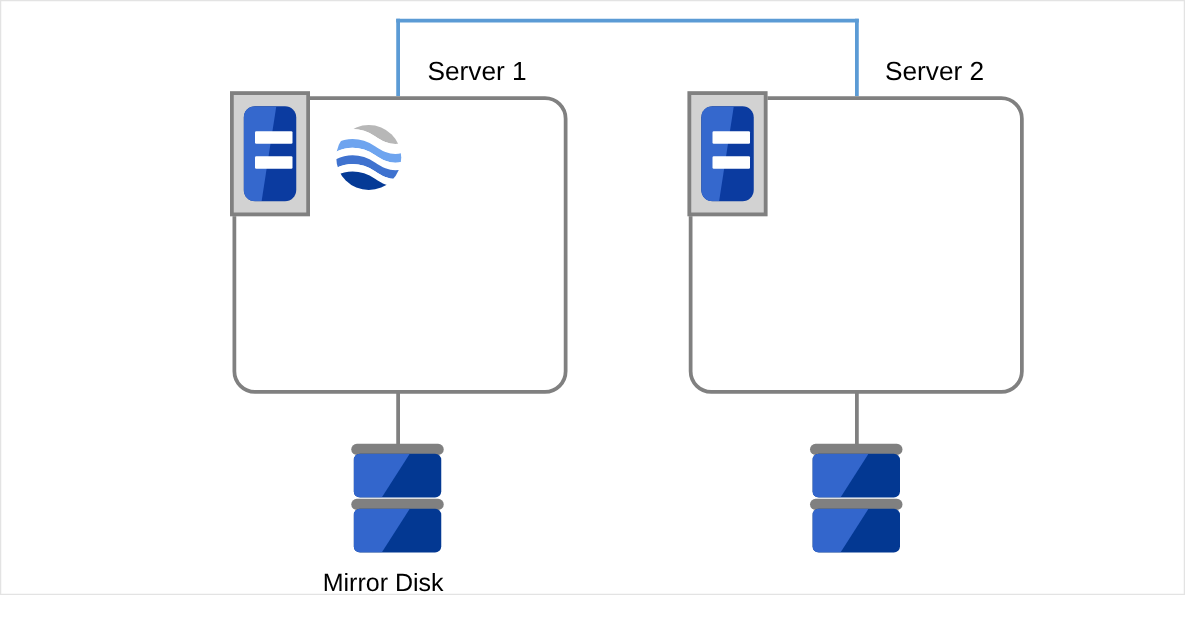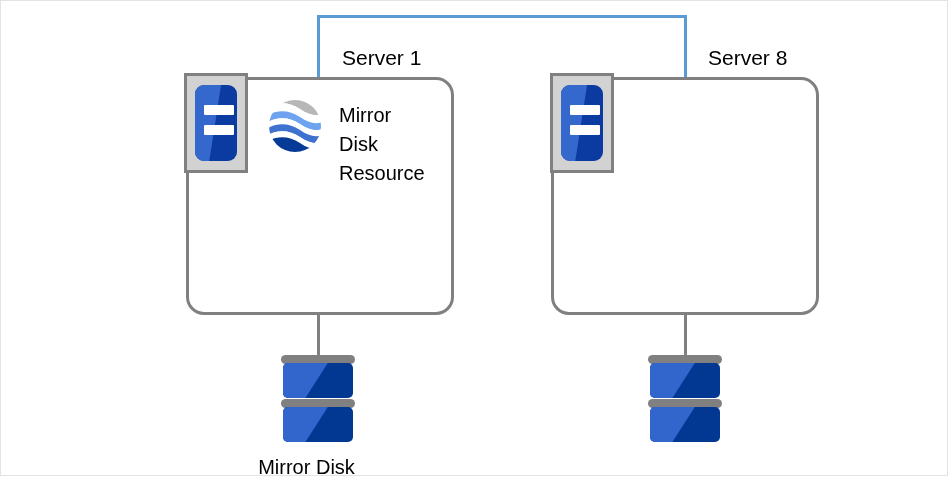--- a/index.html
+++ b/index.html
@@ -187,36 +187,33 @@
         <path d="M -6 20 C 6 10, 20 10, 32 18 C 42 25, 50 26, 60 21 L 60 13 C 50 18, 42 17, 32 10 C 20 2, 6 2, -6 12 Z" fill="#ffffff"></path>
         <path d="M -6 27 C 6 17, 20 17, 32 25 C 42 32, 50 33, 60 28 L 60 21 C 50 26, 42 25, 32 18 C 20 10, 6 10, -6 20 Z" fill="#6ea4ef"></path>
         <path d="M -6 33 C 6 23, 20 23, 32 31 C 42 38, 50 39, 60 34 L 60 28 C 50 33, 42 32, 32 25 C 20 17, 6 17, -6 27 Z" fill="#ffffff"></path>
         <path d="M -6 40 C 6 30, 20 30, 32 38 C 42 45, 50 46, 60 41 L 60 34 C 50 39, 42 38, 32 31 C 20 23, 6 23, -6 33 Z" fill="#3f72cf"></path>
         <path d="M -6 46 C 6 36, 20 36, 32 44 C 42 51, 50 52, 60 47 L 60 41 C 50 46, 42 45, 32 38 C 20 30, 6 30, -6 40 Z" fill="#ffffff"></path>
         <path d="M -6 60 L 60 60 L 60 47 C 50 52, 42 51, 32 44 C 20 36, 6 36, -6 46 Z" fill="#053a96"></path>
       </g>
     </svg>
   </div>
 
-  <div class="resource-text" style="left:338px; top:100px;">Mirror
-Disk
-Resource</div>
 
   <div class="disk-link" style="left:316px; top:313px; height:42px;"></div>
 
   <div class="disk-stack" style="left:280px; top:354px;">
     <div class="disk-plate p1"></div>
     <div class="disk-body d1"></div>
     <div class="disk-plate p2"></div>
     <div class="disk-body d2"></div>
   </div>
 
   <div class="disk-caption" style="left:188px; top:455px; width:235px;">Mirror Disk</div>
 
-  <div class="server-label" style="left:707px; top:46px;">Server 8</div>
+  <div class="server-label" style="left:707px; top:46px;">Server 2</div>
 
   <div class="server-box" style="left:550px; top:76px; width:268px; height:238px;"></div>
 
   <div class="server-icon" style="left:549px; top:72px;">
     <div class="server-icon-inner">
       <div class="server-bar b1"></div>
       <div class="server-bar b2"></div>
     </div>
   </div>
 

